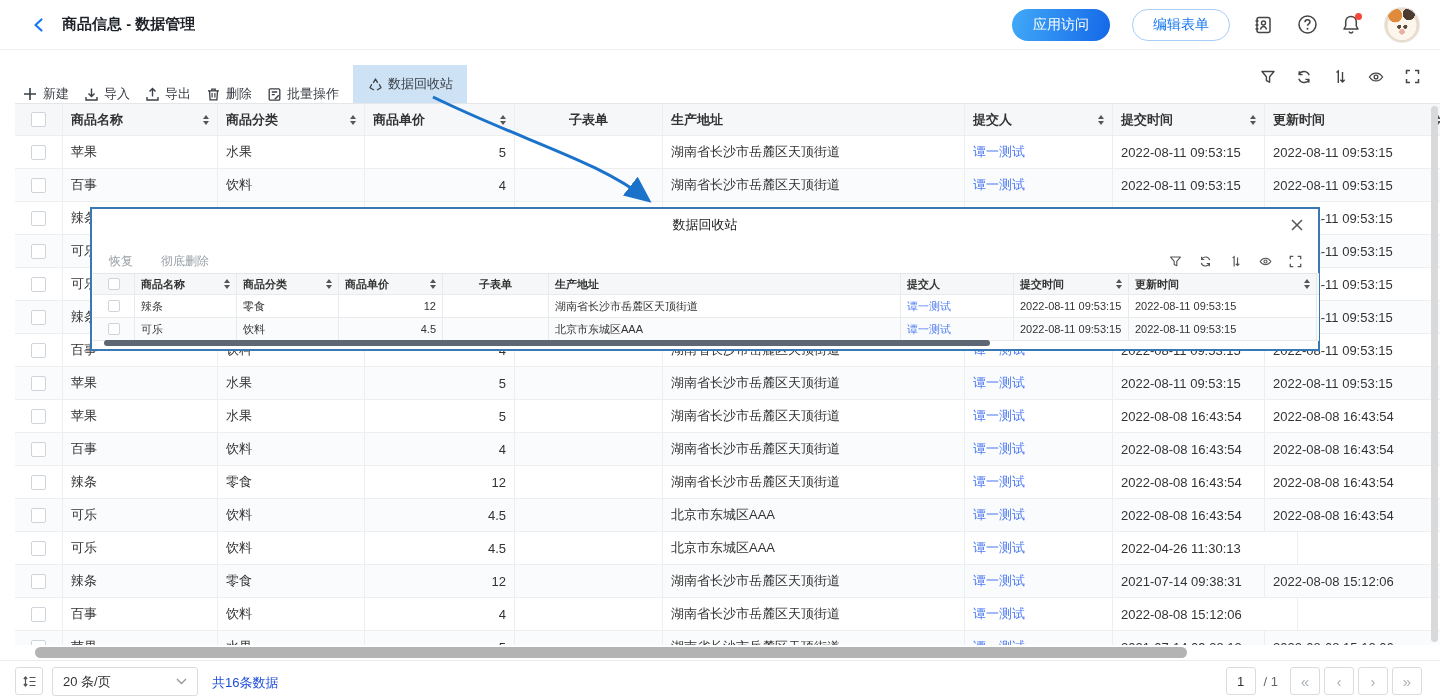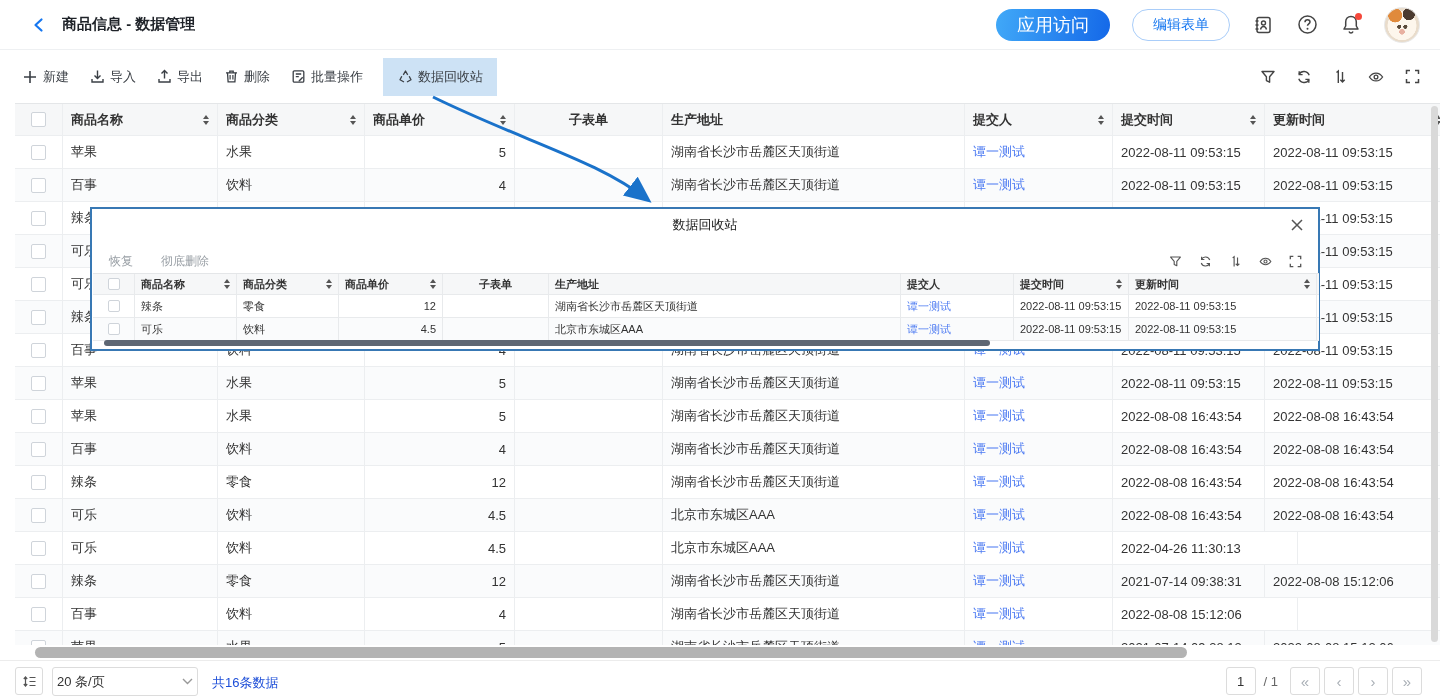--- a/index.html
+++ b/index.html
@@ -7,38 +7,38 @@
     font-family:"Liberation Sans","DejaVu Sans",sans-serif; color:#333; font-size:13px; }
   .page { position:relative; width:1440px; height:700px; background:#fff; overflow:hidden; }
 
   
   .topbar { position:absolute; top:0; left:0; width:100%; height:50px; background:#fff;
     border-bottom:1px solid #eef0f2; display:flex; align-items:center; justify-content:space-between; z-index:20; }
   .tb-left { display:flex; align-items:center; gap:14px; padding-left:30px; }
   .back { display:inline-flex; width:18px; height:18px; align-items:center; cursor:pointer; }
   .page-title { font-size:15px; font-weight:bold; color:#1f2329; }
   .tb-right { display:flex; align-items:center; gap:22px; padding-right:20px; }
-  .btn-primary { border:none; height:32px; padding:0 21px; border-radius:16px; color:#fff; font-size:18px;
+  .btn-primary { border:none; height:32px; padding:0 21px; border-radius:16px; color:#fff; font-size:14px;
     background:linear-gradient(100deg,#41a9f8,#1468e8); cursor:pointer; font-family:Liberation Serif, serif; }
   .btn-outline { background:#fff; height:32px; padding:0 20px; border-radius:16px; color:#1677f0;
     font-size:14px; border:1px solid #a9cdf9; cursor:pointer; font-family:inherit; }
   .hicon { position:relative; display:inline-flex; width:22px; height:22px; align-items:center; justify-content:center; cursor:pointer; }
   .dot { position:absolute; top:-1px; right:0; width:7px; height:7px; background:#f5483b; border-radius:50%; }
   .avatar { width:36px; height:36px; border-radius:50%; cursor:pointer; border:1px solid #e8e8e8;
     background:
       radial-gradient(circle at 30% 22%, #e08a3c 0 19%, transparent 20%),
       radial-gradient(circle at 70% 18%, #4a3a30 0 16%, transparent 17%),
       radial-gradient(circle at 42% 55%, #5a4a3a 0 7%, transparent 8%),
       radial-gradient(circle at 60% 55%, #5a4a3a 0 7%, transparent 8%),
       radial-gradient(circle at 50% 70%, #e8b0a0 0 9%, transparent 10%),
       radial-gradient(circle at 50% 52%, #fdf6ec 0 58%, #e9dccb 60%); }
 
   
   .toolbar { position:absolute; top:50px; left:0; width:100%; height:53px; background:#fff; z-index:20; }
-  .tool-left { position:absolute; left:22px; top:0; height:53px; display:flex; align-items:center; gap:20px; }
+  .tool-left { position:absolute; left:22px; top:0; height:53px; display:flex; align-items:flex-end; gap:14px; }
   .tbtn { display:flex; align-items:center; gap:5px; color:#3a3f45; font-size:13px; cursor:pointer; white-space:nowrap; }
   .tbtn.active { background:#cde2f5; padding:10px 14px; }
   .tool-right { position:absolute; right:20px; top:0; height:53px; display:flex; align-items:center; gap:20px; color:#444; }
   .ticon { display:inline-flex; width:16px; height:16px; align-items:center; justify-content:center; cursor:pointer; }
 
   
   .tablewrap { position:absolute; left:15px; top:103px; right:0; height:542px; overflow:hidden; z-index:1; }
   .tr { display:flex; background:#fff; }
   .mt > .tr { height:33px; border-bottom:1px solid #eceef0; }
   .mt.tbody > .tr:nth-child(even) { background:#fafbfc; }
@@ -58,21 +58,21 @@
 
   .hscroll { position:absolute; left:35px; top:647px; width:1152px; height:11px; border-radius:6px; background:#b3b3b3; z-index:6; cursor:pointer; }
   .vscroll { position:absolute; right:2px; top:106px; width:7px; height:536px; border-radius:4px; background:#d9d9d9; z-index:6; cursor:pointer; }
 
   
   .pagebar { position:absolute; left:0; top:660px; width:100%; height:40px; background:#fff;
     border-top:1px solid #ececec; z-index:20; }
   .pg-iconbtn { position:absolute; left:15px; top:6px; width:28px; height:28px; border:1px solid #dcdcdc; border-radius:3px;
     display:flex; align-items:center; justify-content:center; cursor:pointer; background:#fff; }
   .pagesize { position:absolute; left:52px; top:6px; width:146px; height:29px; border:1px solid #dcdcdc; border-radius:3px;
-    display:flex; align-items:center; padding:0 4px; cursor:pointer; background:#fff; color:#333; }
+    display:flex; align-items:center; padding:0 10px; cursor:pointer; background:#fff; color:#333; }
   .pagesize svg { margin-left:auto; }
   .total { position:absolute; left:212px; top:13px; color:#1d4ed8; }
   .pg-right { position:absolute; right:18px; top:6px; display:flex; align-items:center; gap:4px; }
   .pg-page { width:30px; height:28px; border:1px solid #dcdcdc; border-radius:3px; display:flex; align-items:center;
     justify-content:center; color:#333; cursor:pointer; }
   .pg-of { color:#666; margin:0 8px 0 4px; }
   .pg-btn { width:30px; height:28px; border:1px solid #dcdcdc; border-radius:3px; display:flex; align-items:center;
     justify-content:center; color:#a8aeb5; font-size:15px; cursor:pointer; background:#fff; }
 
   

